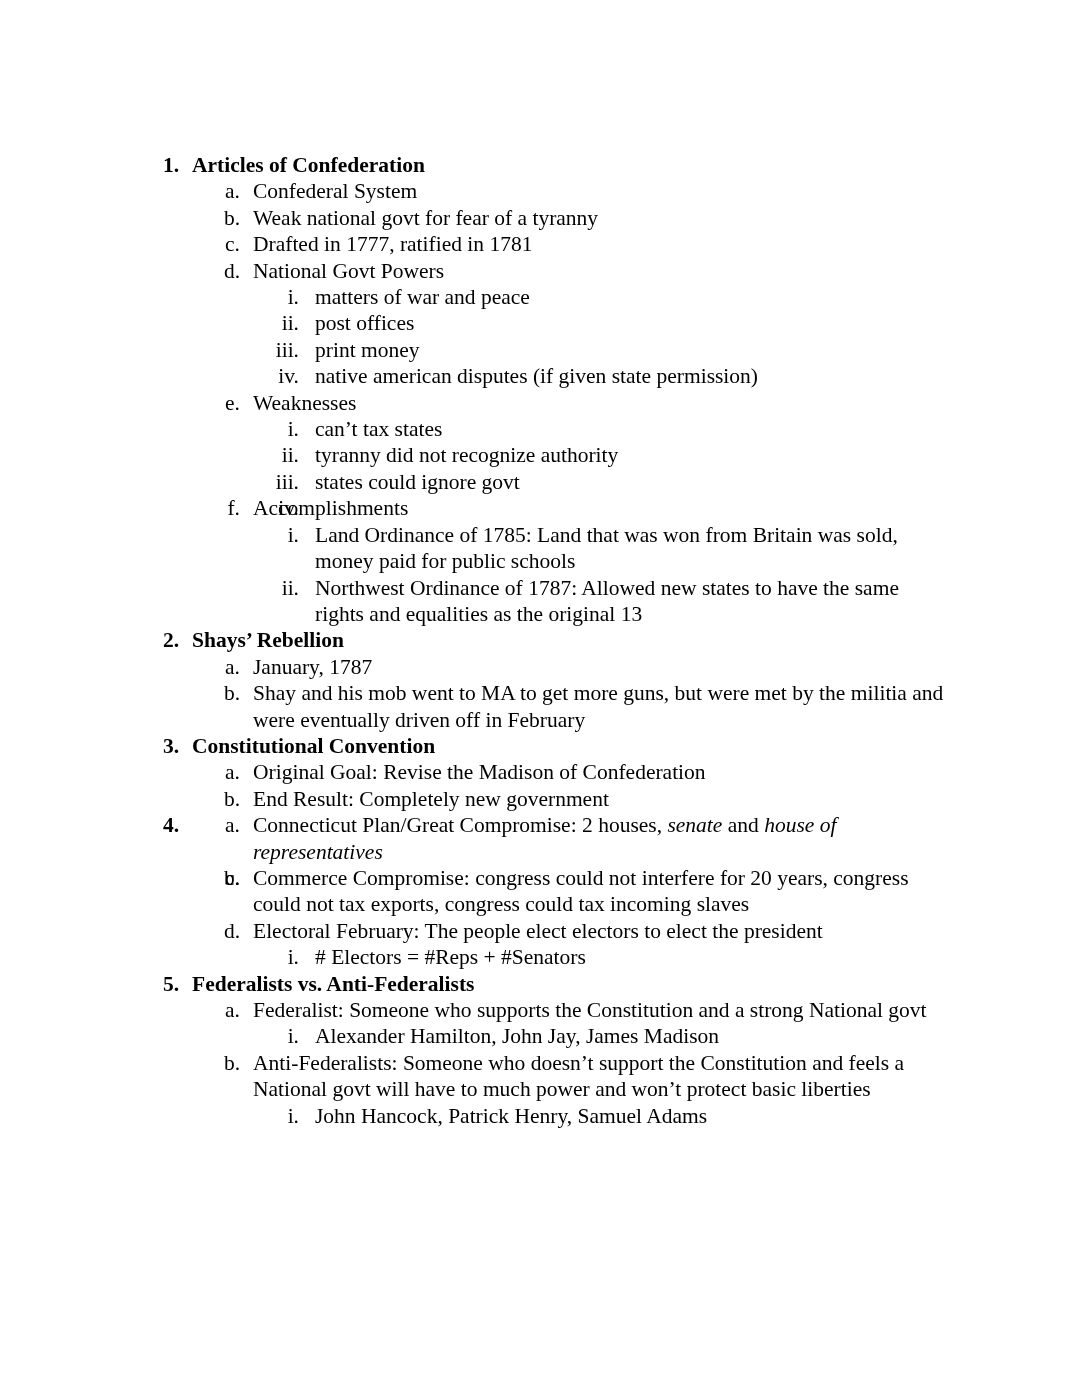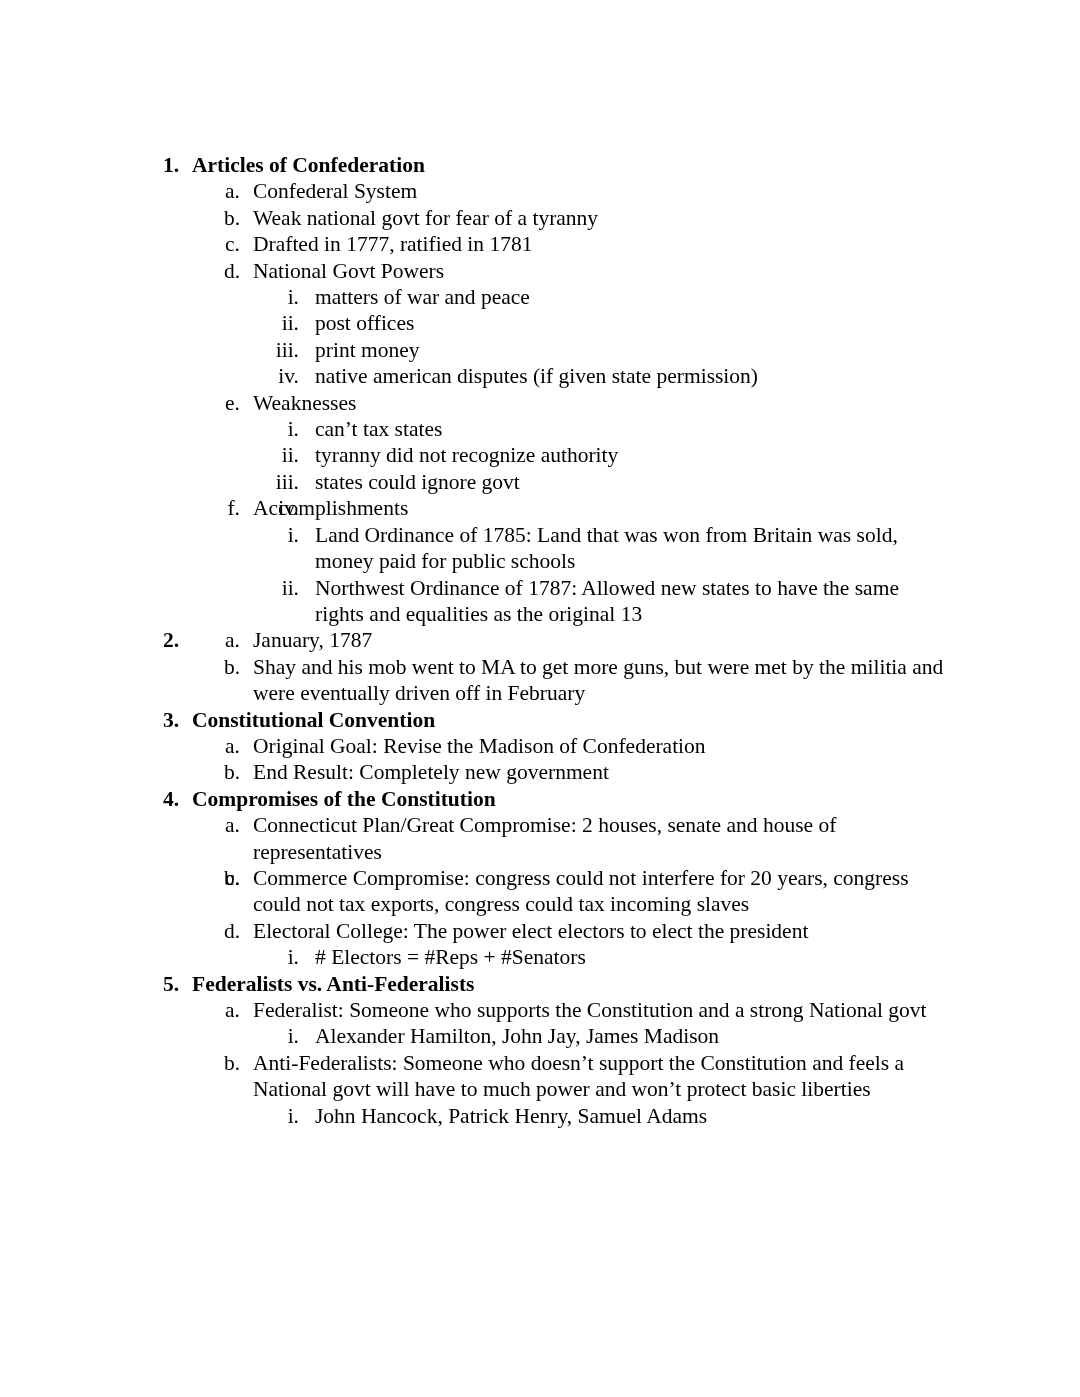--- a/index.html
+++ b/index.html
@@ -90,21 +90,21 @@
   }
   .lvl3 > li > .marker {
     position: absolute;
     left: 0;
     top: 0;
     width: 46px;
     text-align: right;
     font-weight: normal;
   }
 
-  .it { }
+  .it { font-style: italic; }
   .frac { font-size: 0.92em; }
 </style>
 </head>
 <body>
 
 <div class="page">
   <ol class="outline lvl1" id="outline-root">
       <li>
         <span class="marker">1.</span>
         <span class="body">Articles of Confederation</span>
@@ -125,41 +125,41 @@
               <li><span class="marker">iv.</span></li>
             </ol></li>
           <li><span class="marker">f.</span><span class="body">Accomplishments</span><ol class="outline lvl3">
               <li><span class="marker">i.</span><span class="body">Land Ordinance of 1785: Land that was won from Britain was sold, money paid for public schools</span></li>
               <li><span class="marker">ii.</span><span class="body">Northwest Ordinance of 1787: Allowed new states to have the same rights and equalities as the original 13</span></li>
             </ol></li>
         </ol>
       </li>
       <li>
         <span class="marker">2.</span>
+        <span class="body">Shays’ Rebellion</span>
         <ol class="outline lvl2">
           <li><span class="marker">a.</span><span class="body">January, 1787</span></li>
           <li><span class="marker">b.</span><span class="body">Shay and his mob went to MA to get more guns, but were met by the militia and were eventually driven off in February</span></li>
         </ol>
       </li>
       <li>
         <span class="marker">3.</span>
         <span class="body">Constitutional Convention</span>
         <ol class="outline lvl2">
           <li><span class="marker">a.</span><span class="body">Original Goal: Revise the Madison of Confederation</span></li>
           <li><span class="marker">b.</span><span class="body">End Result: Completely new government</span></li>
         </ol>
       </li>
       <li>
         <span class="marker">4.</span>
-        <span class="body">Compromises of the Constitution</span>
         <ol class="outline lvl2">
           <li><span class="marker">a.</span><span class="body"><span>Connecticut Plan/Great Compromise: 2 houses, </span><span class="it">senate</span><span> and </span><span class="it">house of representatives</span></span></li>
           <li><span class="marker">b.</span></li>
           <li><span class="marker">c.</span><span class="body">Commerce Compromise: congress could not interfere for 20 years, congress could not tax exports, congress could tax incoming slaves</span></li>
-          <li><span class="marker">d.</span><span class="body">Electoral College: The power elect electors to elect the president</span><ol class="outline lvl3">
+          <li><span class="marker">d.</span><span class="body">Electoral February: The people elect electors to elect the president</span><ol class="outline lvl3">
               <li><span class="marker">i.</span><span class="body"># Electors = #Reps + #Senators</span></li>
             </ol></li>
         </ol>
       </li>
       <li>
         <span class="marker">5.</span>
         <span class="body">Federalists vs. Anti-Federalists</span>
         <ol class="outline lvl2">
           <li><span class="marker">a.</span><span class="body">Federalist: Someone who supports the Constitution and a strong National govt</span><ol class="outline lvl3">
               <li><span class="marker">i.</span><span class="body">Alexander Hamilton, John Jay, James Madison</span></li>

